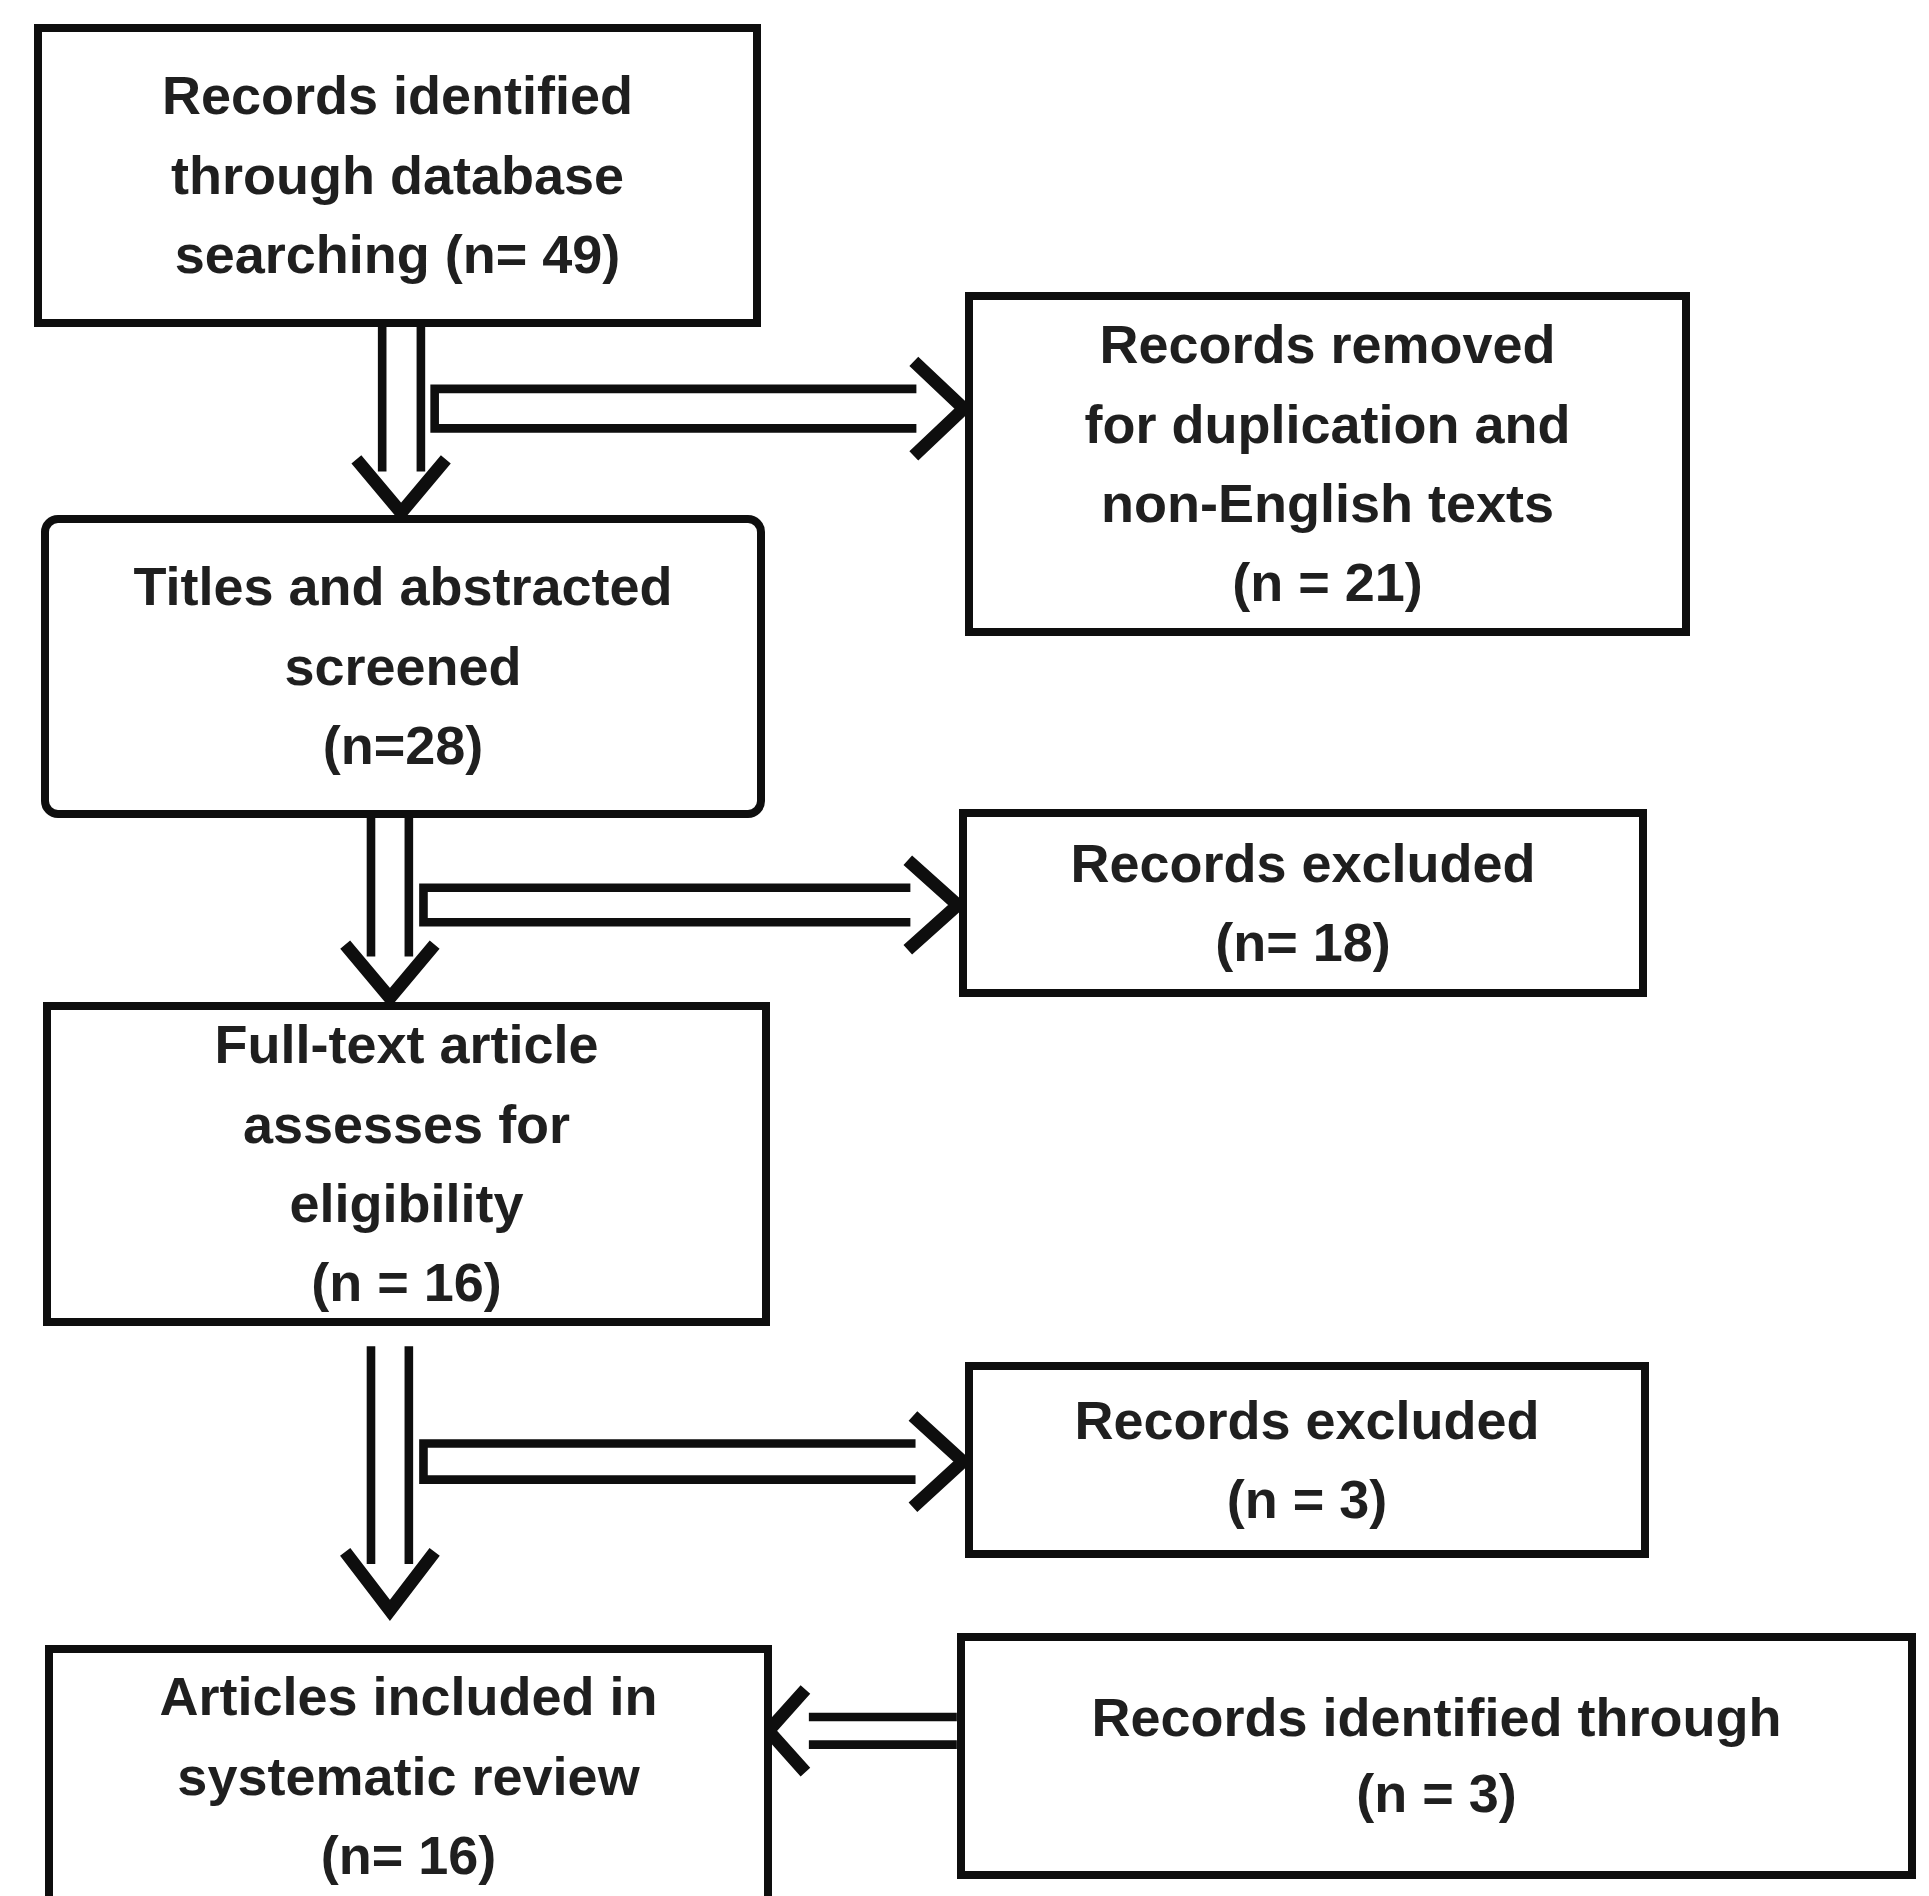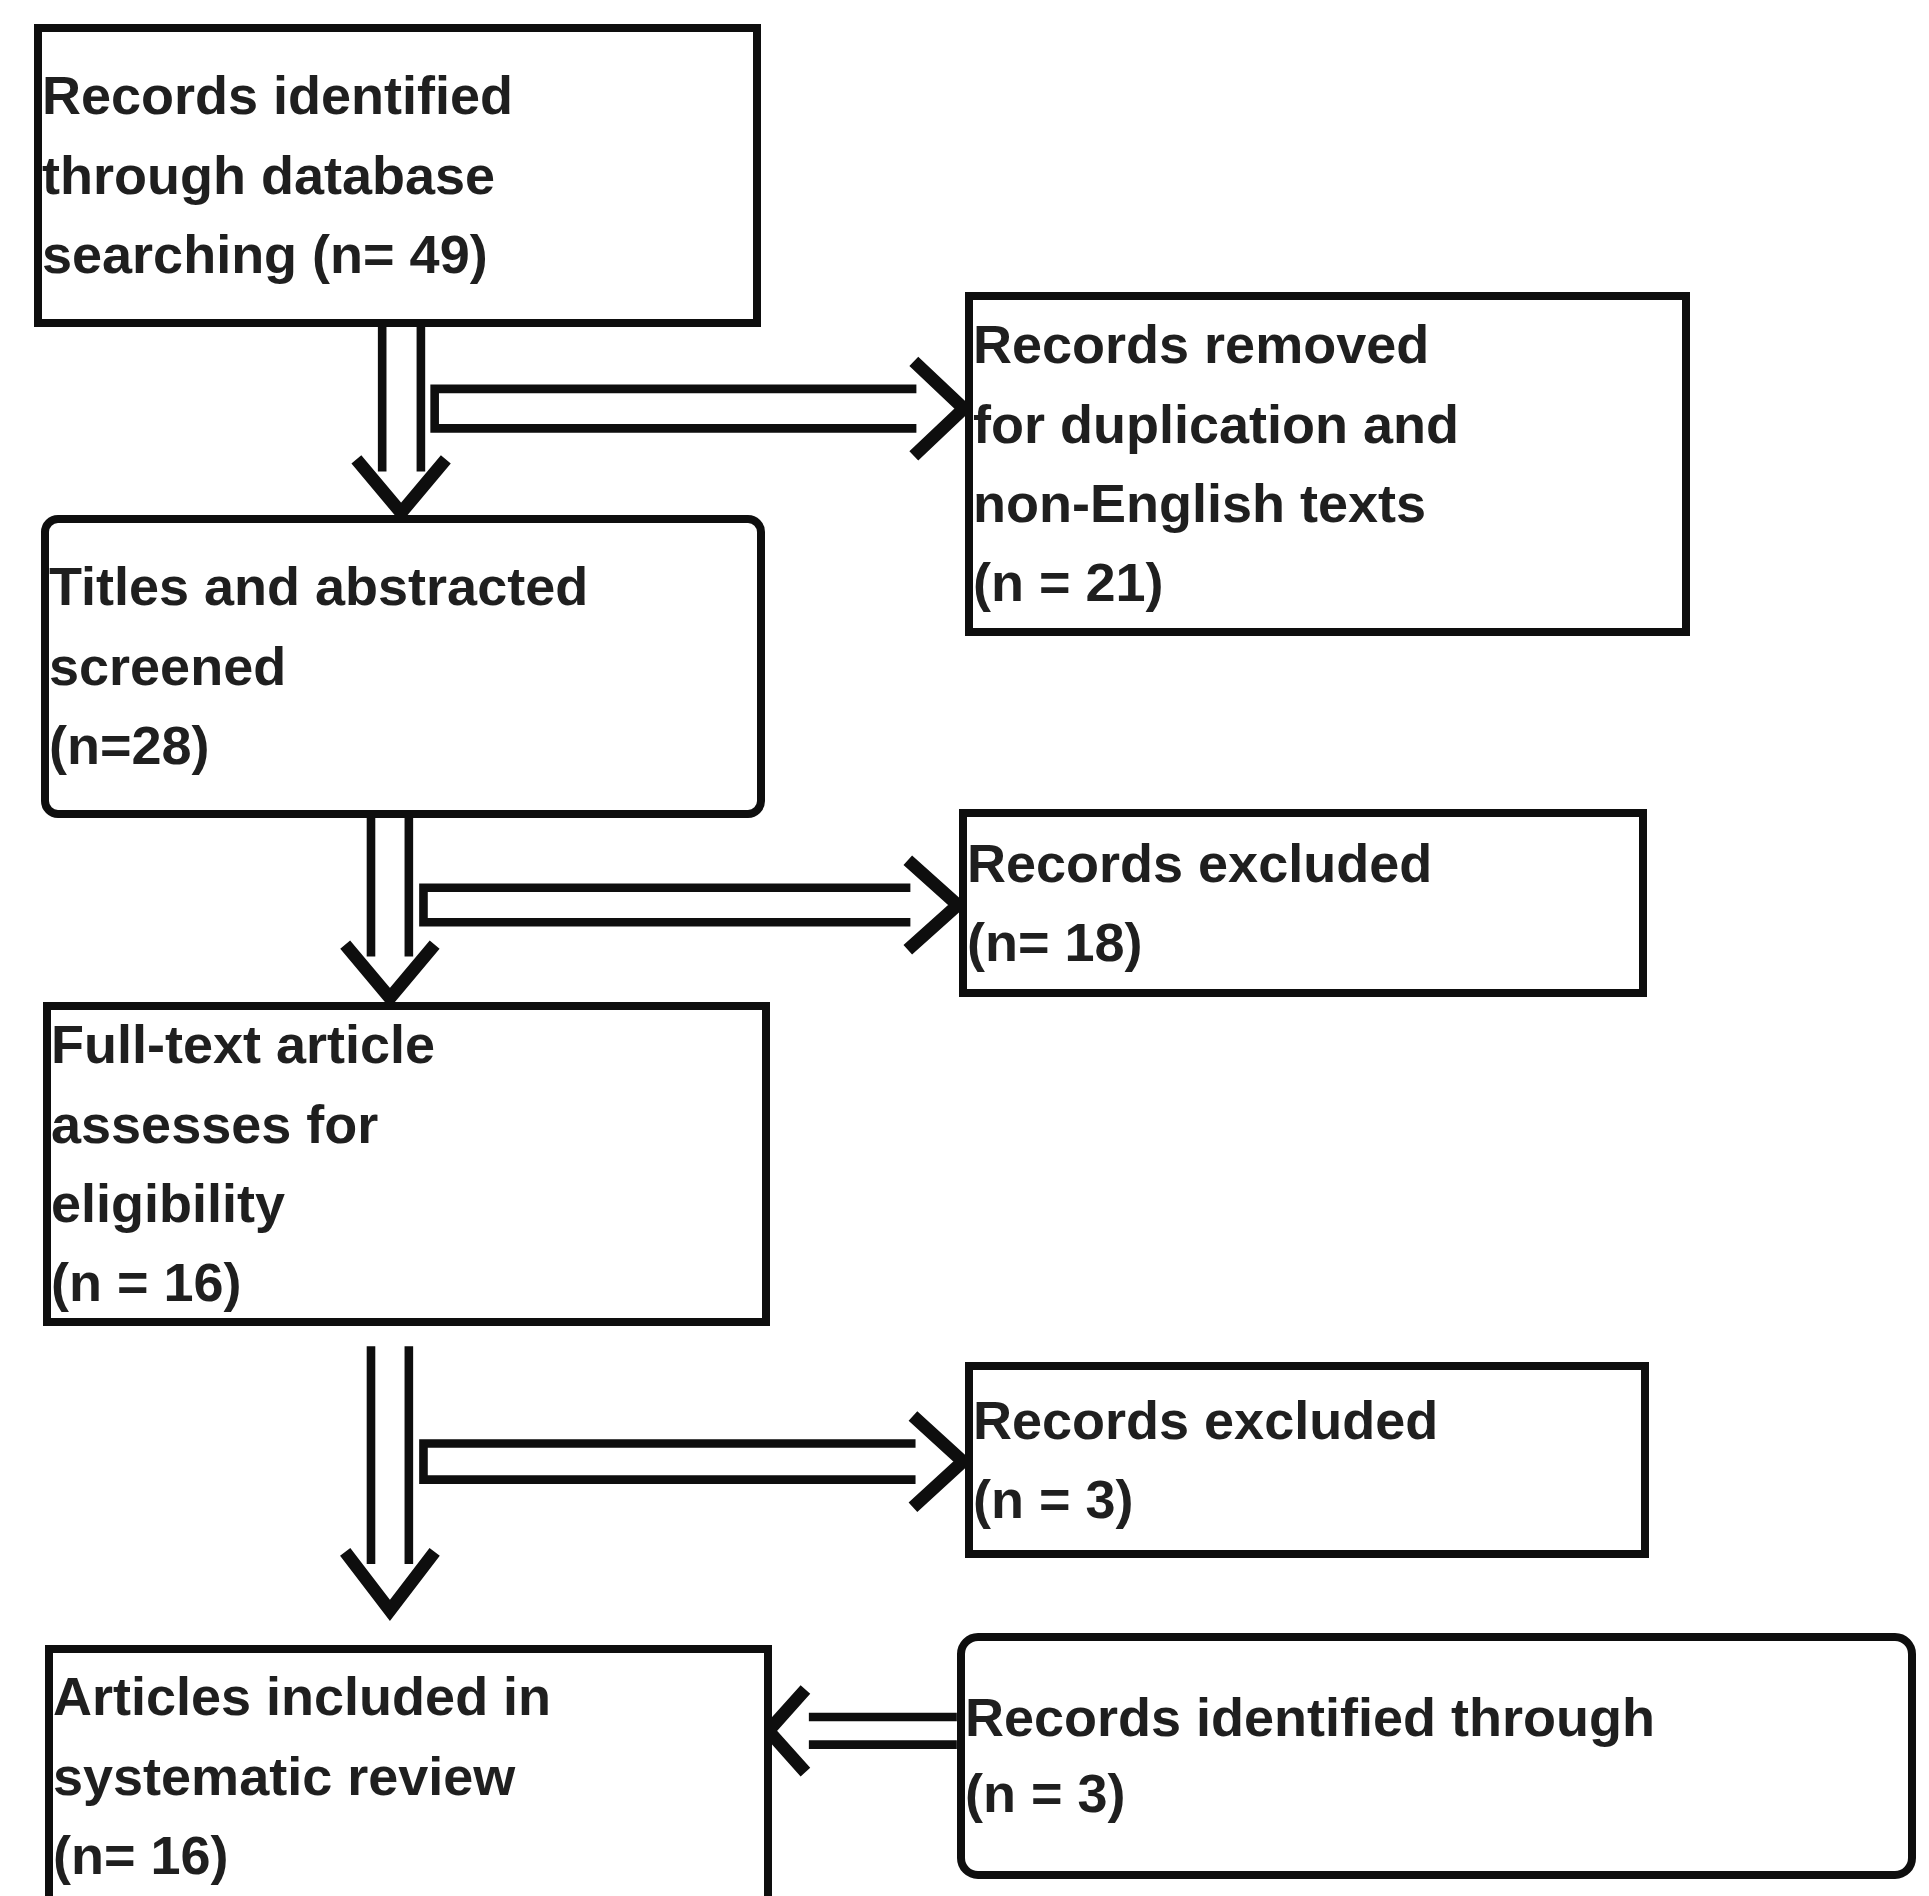--- a/index.html
+++ b/index.html
@@ -36,37 +36,37 @@
     stroke-linejoin: miter;
   }
   .box {
     position: absolute;
     box-sizing: border-box;
     border: 8.6px solid #0e0e0e;
     background: #ffffff;
     display: flex;
     flex-direction: column;
     justify-content: center;
-    align-items: flex-start;
+    align-items: center;
     text-align: center;
     color: #1f1f1f;
     font-weight: bold;
     font-size: 54px;
     line-height: 1.47;
   }
   .box span { display: block; white-space: nowrap; }
 
   .box-identified    { left: 34px;   top: 24px;   width: 727px;  height: 303px; }
   .box-removed       { left: 965px; top: 275px;  width: 725px;  height: 344px; margin-top: 17px; }
   .box-screened      { left: 41px;   top: 515px;  width: 724px;  height: 303px; border-radius: 17px; }
   .box-excluded1     { left: 959px; top: 809px;  width: 688px;  height: 188px; }
   .box-fulltext      { left: 43px;   top: 1002px; width: 727px;  height: 324px; }
   .box-excluded2     { left: 965px; top: 1362px; width: 684px;  height: 196px; }
   .box-included      { left: 45px;   top: 1621px; width: 727px;  height: 263px; margin-top: 24px; }
-  .box-bibliographic { left: 957px; top: 1633px; width: 959px; height: 246px; line-height: 1.4; border-radius: 21px; }
+  .box-bibliographic { left: 957px; top: 1633px; width: 959px; height: 246px; line-height: 1.4; }
 </style>
 </head>
 <body>
 
 <div class="canvas">
 
   <svg class="arrow-layer" viewBox="0 0 2243 2204">
 
     <g>
       <path class="shaft" d="M444 380 V548 M489 380 V548"></path>

